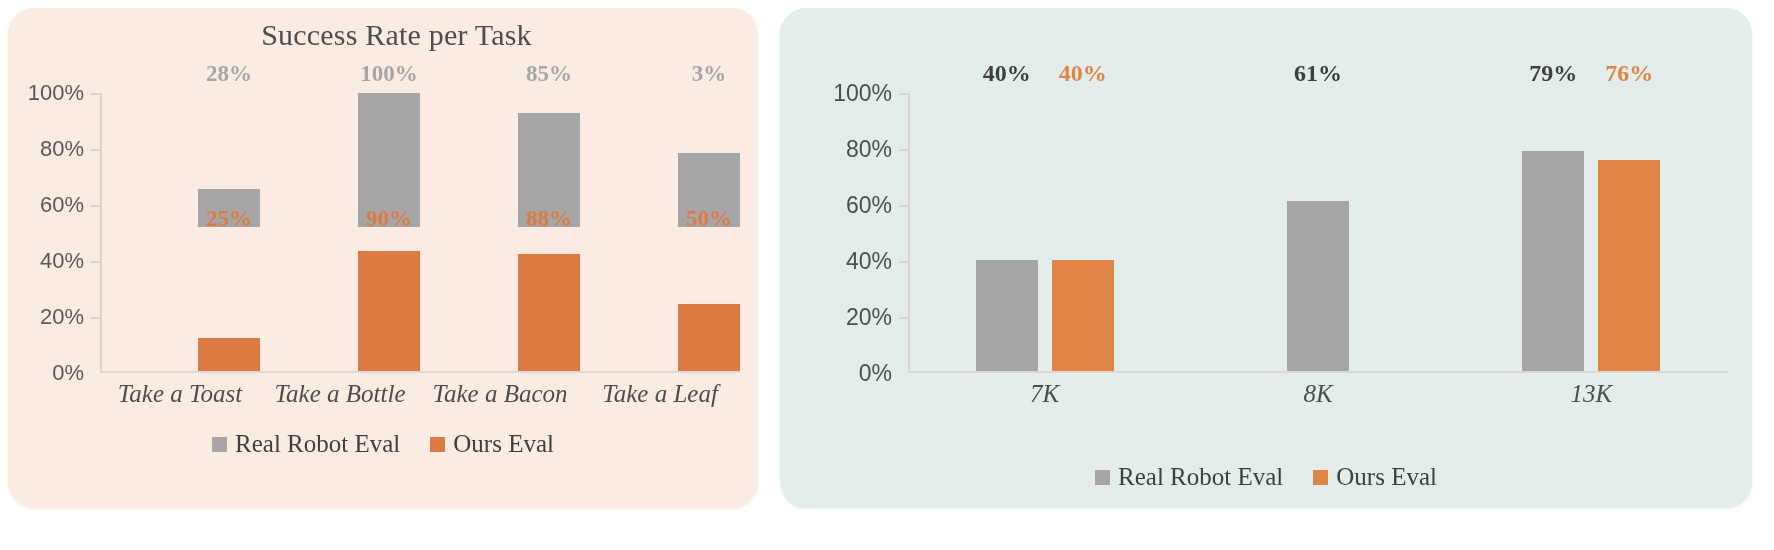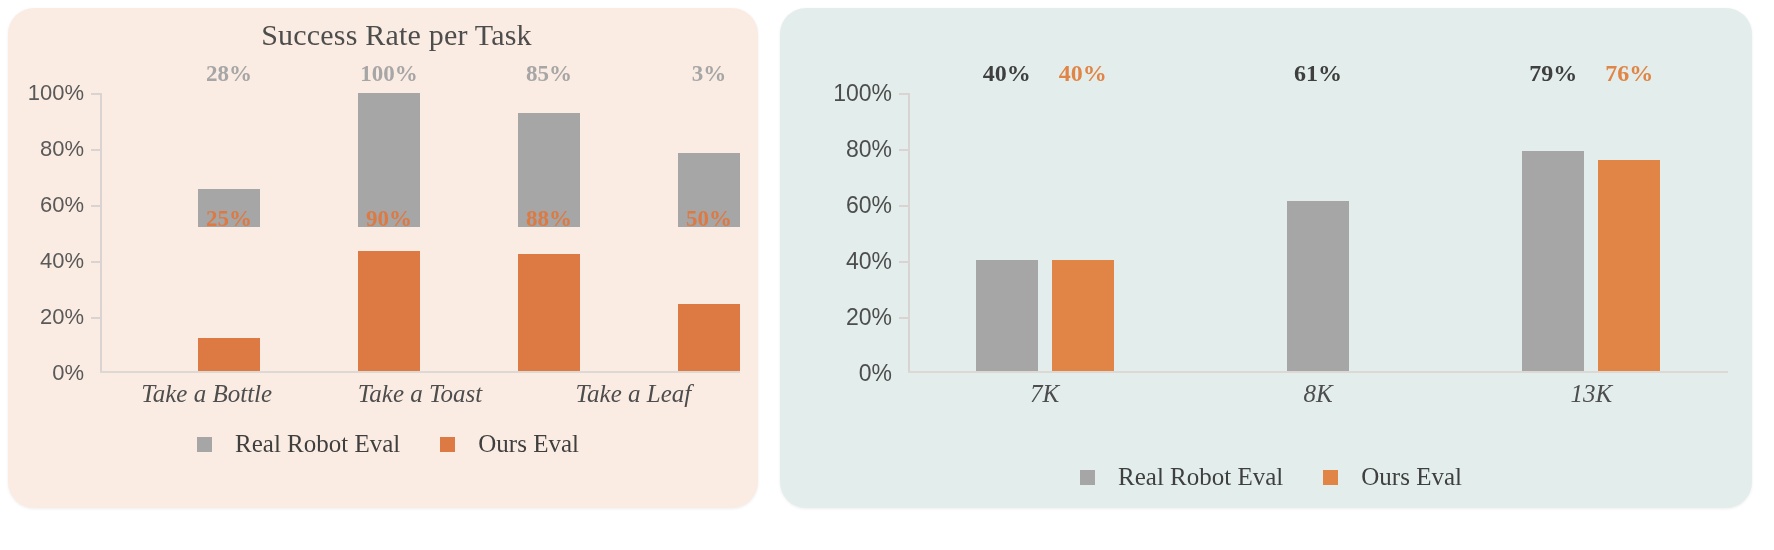--- a/index.html
+++ b/index.html
@@ -152,22 +152,21 @@
     display:flex;
     justify-content:center;
     align-items:center;
     gap:30px;
   }
   .panel-left .legend{ top:422px; }
   .panel-right .legend{ top:455px; }
   .legend-item{
     display:flex;
     align-items:center;
-    gap:23px;
-    margin-left:10px;
+    gap:8px;
   }
   .swatch{
     width:15px;height:15px;
     display:inline-block;
   }
   .swatch-gray{ background:#a6a6a6; }
   .swatch-orange{ background:#dd7a43; }
   .panel-right .swatch-orange{ background:#e08545; }
   .legend-text{
     font-family:"Liberation Serif", serif;
@@ -239,22 +238,23 @@
           </div>
           <div class="bar-wrap">
             <span class="bar-label orange">50%</span>
             <div class="bar bar-orange" style="height:50%"></div>
           </div>
         </div>
       </div>
     </div>
 
     <div class="cats">
+      <div class="cat">Take a Toast</div>
       <div class="cat">Take a Bottle</div>
-      <div class="cat">Take a Toast</div>
+      <div class="cat">Take a Bacon</div>
       <div class="cat">Take a Leaf</div>
     </div>
 
     <div class="legend">
       <div class="legend-item">
         <span class="swatch swatch-gray"></span>
         <span class="legend-text">Real Robot Eval</span>
       </div>
       <div class="legend-item">
         <span class="swatch swatch-orange"></span>

